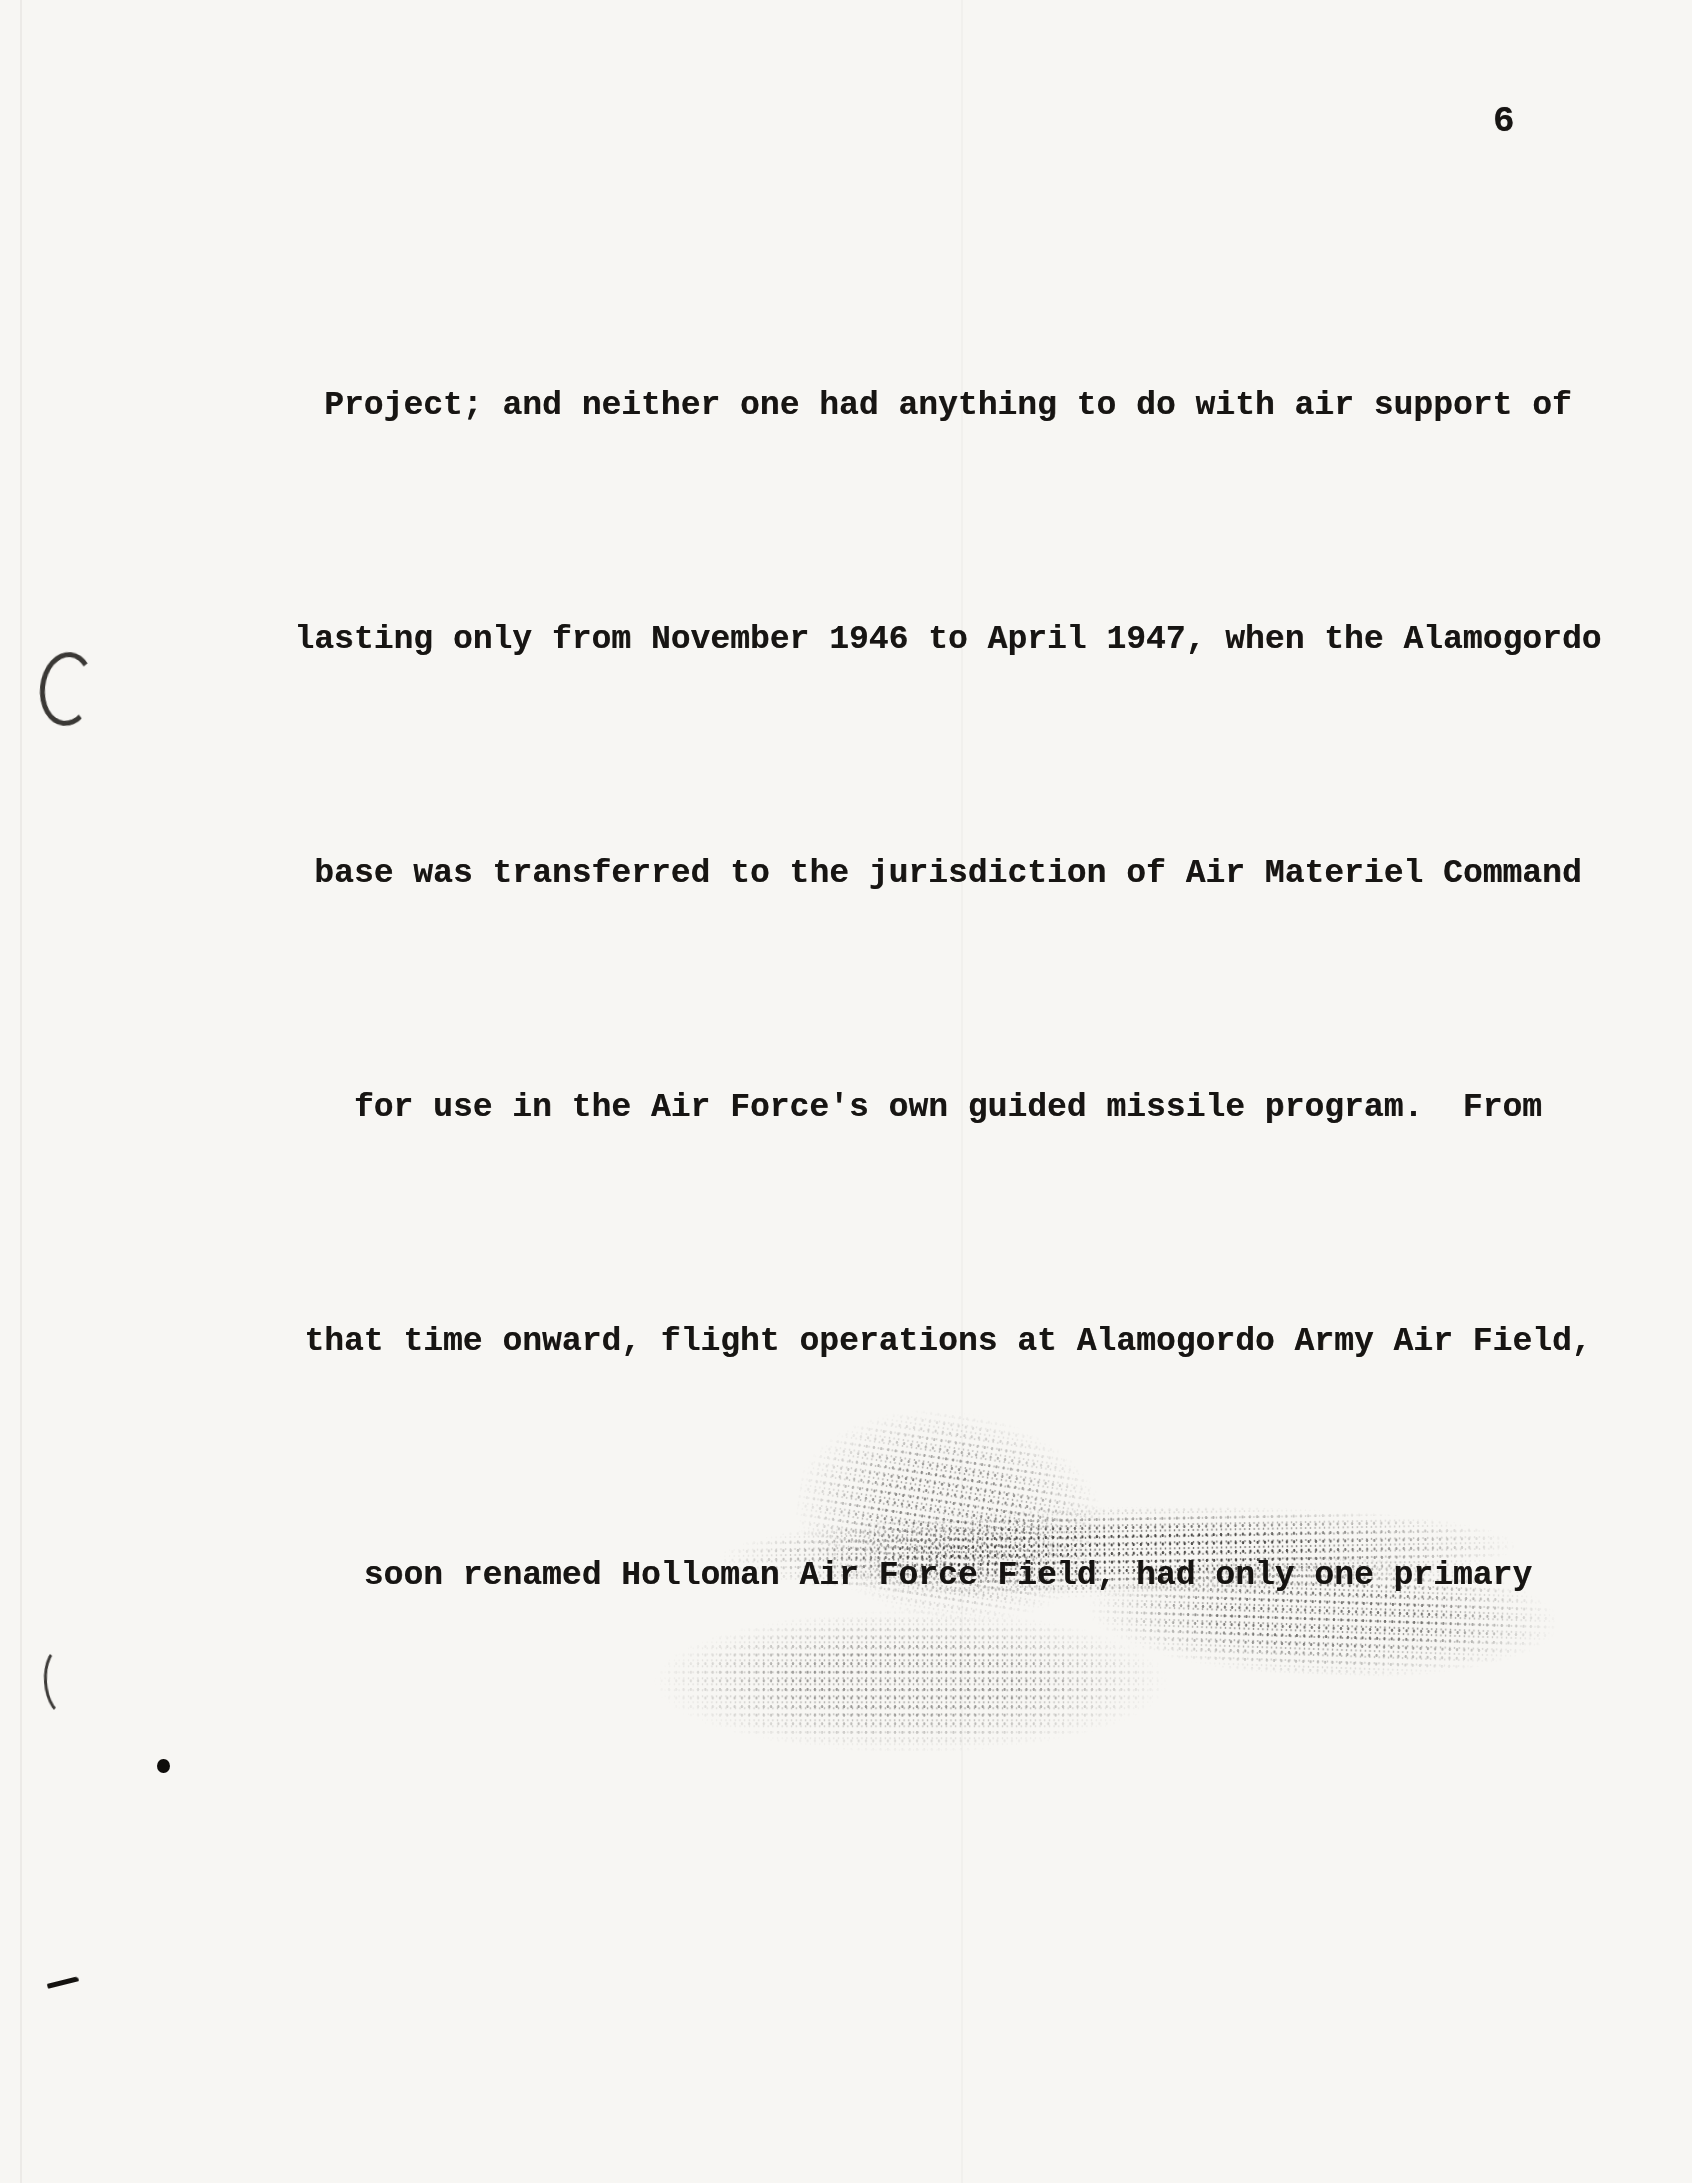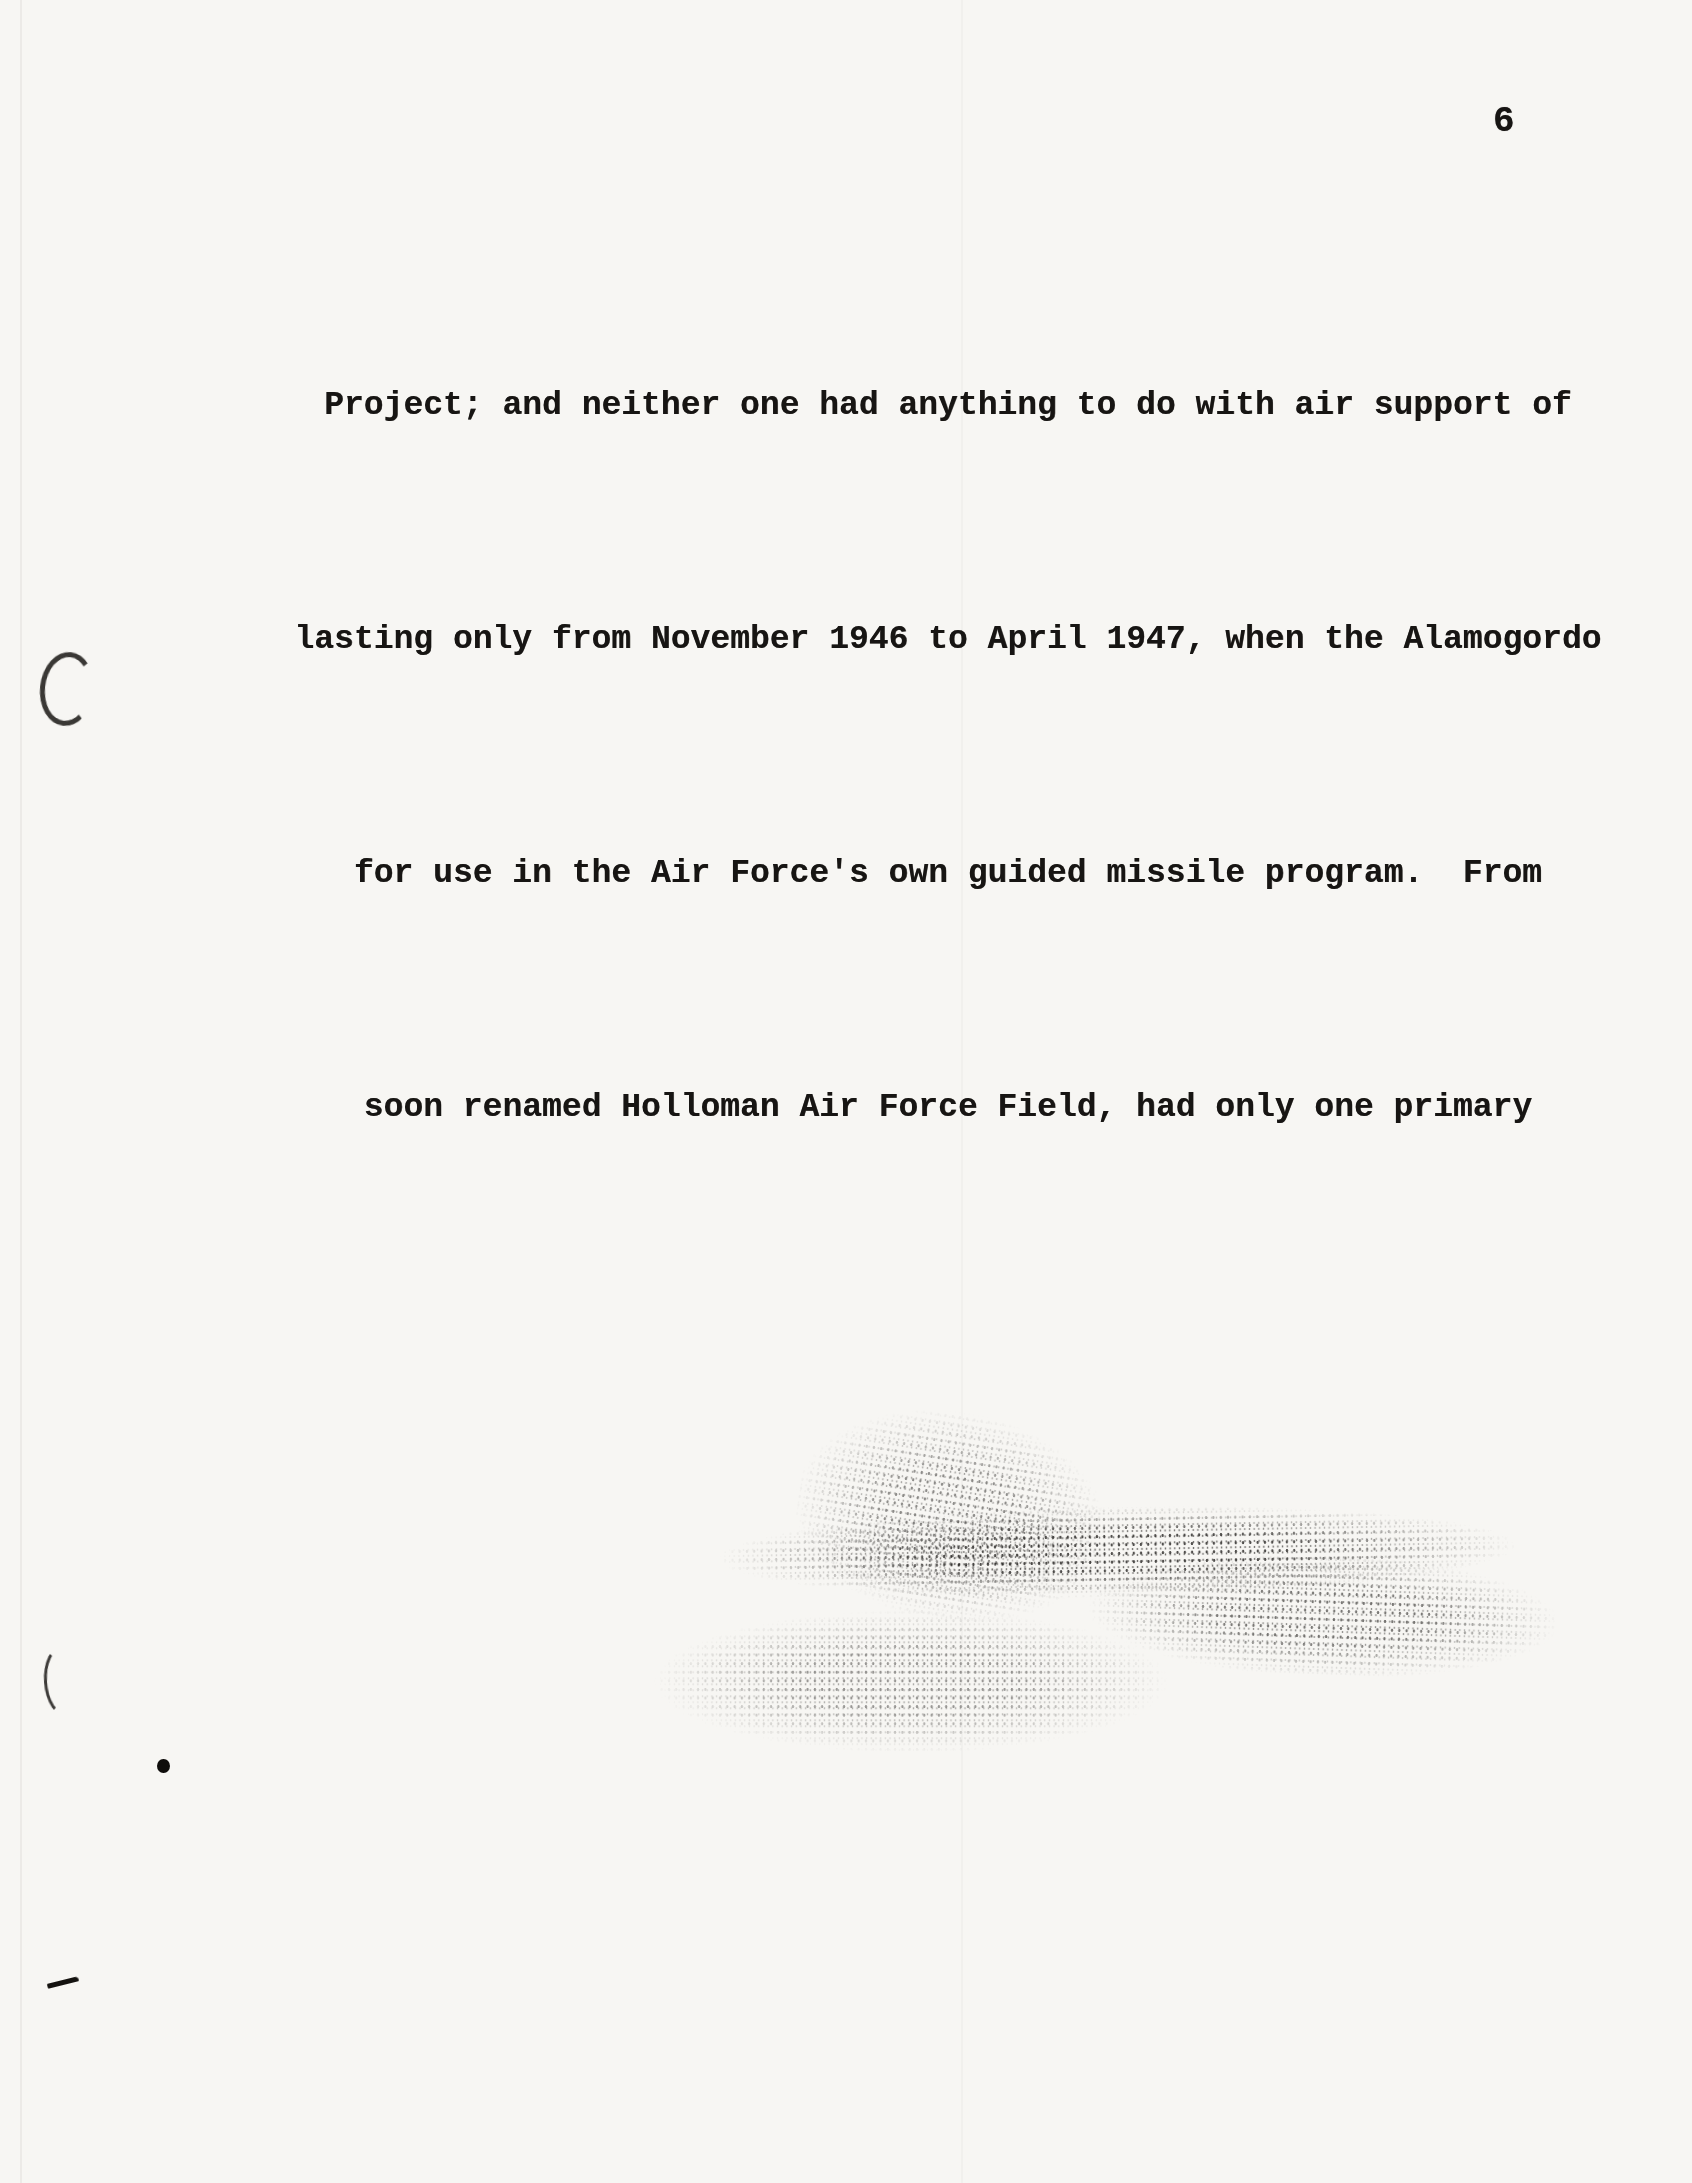--- a/index.html
+++ b/index.html
@@ -78,21 +78,23 @@
 <div class="page">
 
   <div class="scan-edge"></div>
   <div class="streak"></div>
 
   <div class="page-number">6</div>
 
   <div class="body-text">
     <div class="ln">Project; and neither one had anything to do with air support of</div>
     <div class="ln">lasting only from November 1946 to April 1947, when the Alamogordo</div>
+    <div class="ln">base was transferred to the jurisdiction of Air Materiel Command</div>
     <div class="ln">for use in the Air Force's own guided missile program.  From</div>
+    <div class="ln">that time onward, flight operations at Alamogordo Army Air Field,</div>
     <div class="ln">soon renamed Holloman Air Force Field, had only one primary</div>
     
     
     
     
     
     
     
     
     

